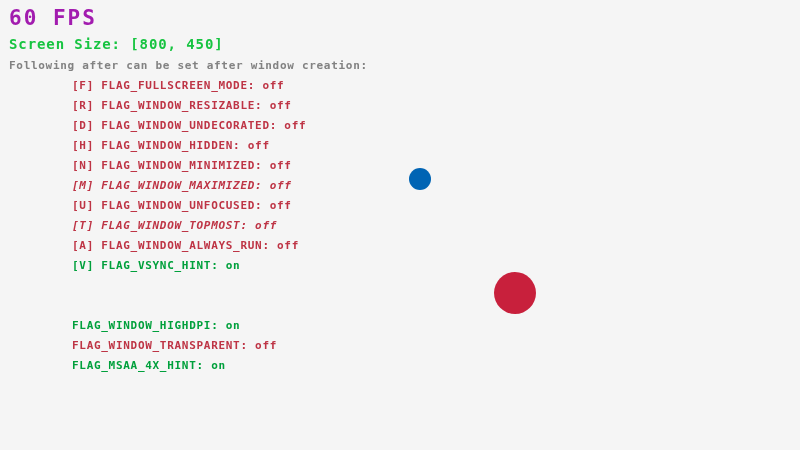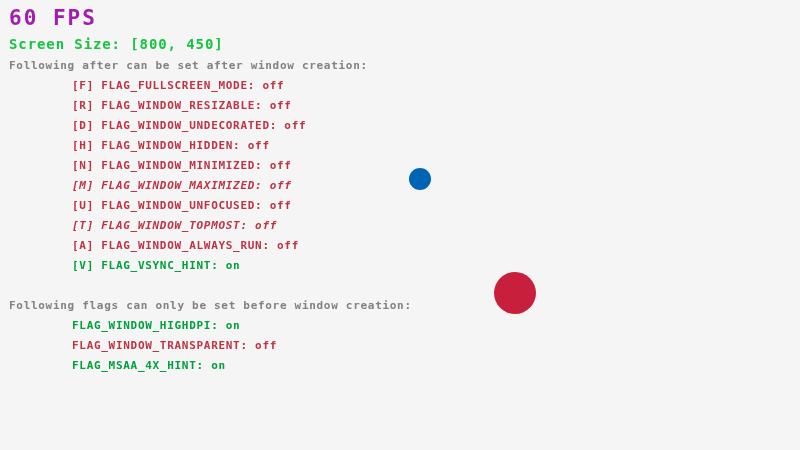--- a/index.html
+++ b/index.html
@@ -102,21 +102,20 @@
       <div class="flag-row" style="top: 119px; text-align: right;"><span class="key state-off">[D]</span><span class="name state-off"> FLAG_WINDOW_UNDECORATED: </span><span class="val state-off">off</span></div>
       <div class="flag-row" style="top: 139px;"><span class="key state-off">[H]</span><span class="name state-off"> FLAG_WINDOW_HIDDEN: </span><span class="val state-off">off</span></div>
       <div class="flag-row" style="top: 159px;"><span class="key state-off">[N]</span><span class="name state-off"> FLAG_WINDOW_MINIMIZED: </span><span class="val state-off">off</span></div>
       <div class="flag-row" style="top: 179px; font-style: italic;"><span class="key state-off">[M]</span><span class="name state-off"> FLAG_WINDOW_MAXIMIZED: </span><span class="val state-off">off</span></div>
       <div class="flag-row" style="top: 199px;"><span class="key state-off">[U]</span><span class="name state-off"> FLAG_WINDOW_UNFOCUSED: </span><span class="val state-off">off</span></div>
       <div class="flag-row" style="top: 219px; font-style: italic;"><span class="key state-off">[T]</span><span class="name state-off"> FLAG_WINDOW_TOPMOST: </span><span class="val state-off">off</span></div>
       <div class="flag-row" style="top: 239px;"><span class="key state-off">[A]</span><span class="name state-off"> FLAG_WINDOW_ALWAYS_RUN: </span><span class="val state-off">off</span></div>
       <div class="flag-row" style="top: 259px;"><span class="key state-on">[V]</span><span class="name state-on"> FLAG_VSYNC_HINT: </span><span class="val state-on">on</span></div>
     </div>
 
-  <div class="txt section-head" id="head-before" style="color: rgb(130, 130, 130);">Following flags can only be set before window creation:</div>
 
   <div id="flags-before">
       <div class="flag-row" style="top: 319px; text-align: center;"><span class="name state-on">FLAG_WINDOW_HIGHDPI: </span><span class="val state-on">on</span></div>
       <div class="flag-row" style="top: 339px;"><span class="name state-off">FLAG_WINDOW_TRANSPARENT: </span><span class="val state-off">off</span></div>
       <div class="flag-row" style="top: 359px;"><span class="name state-on">FLAG_MSAA_4X_HINT: </span><span class="val state-on">on</span></div>
     </div>
 
   <div class="ball" id="ball-blue" style="left: 409px; top: 168px; width: 22px; height: 22px; background: rgb(0, 100, 180);"></div>
   <div class="ball" id="ball-red" style="left: 494px; top: 272px; width: 42px; height: 42px; background: rgb(200, 32, 60);"></div>
 

